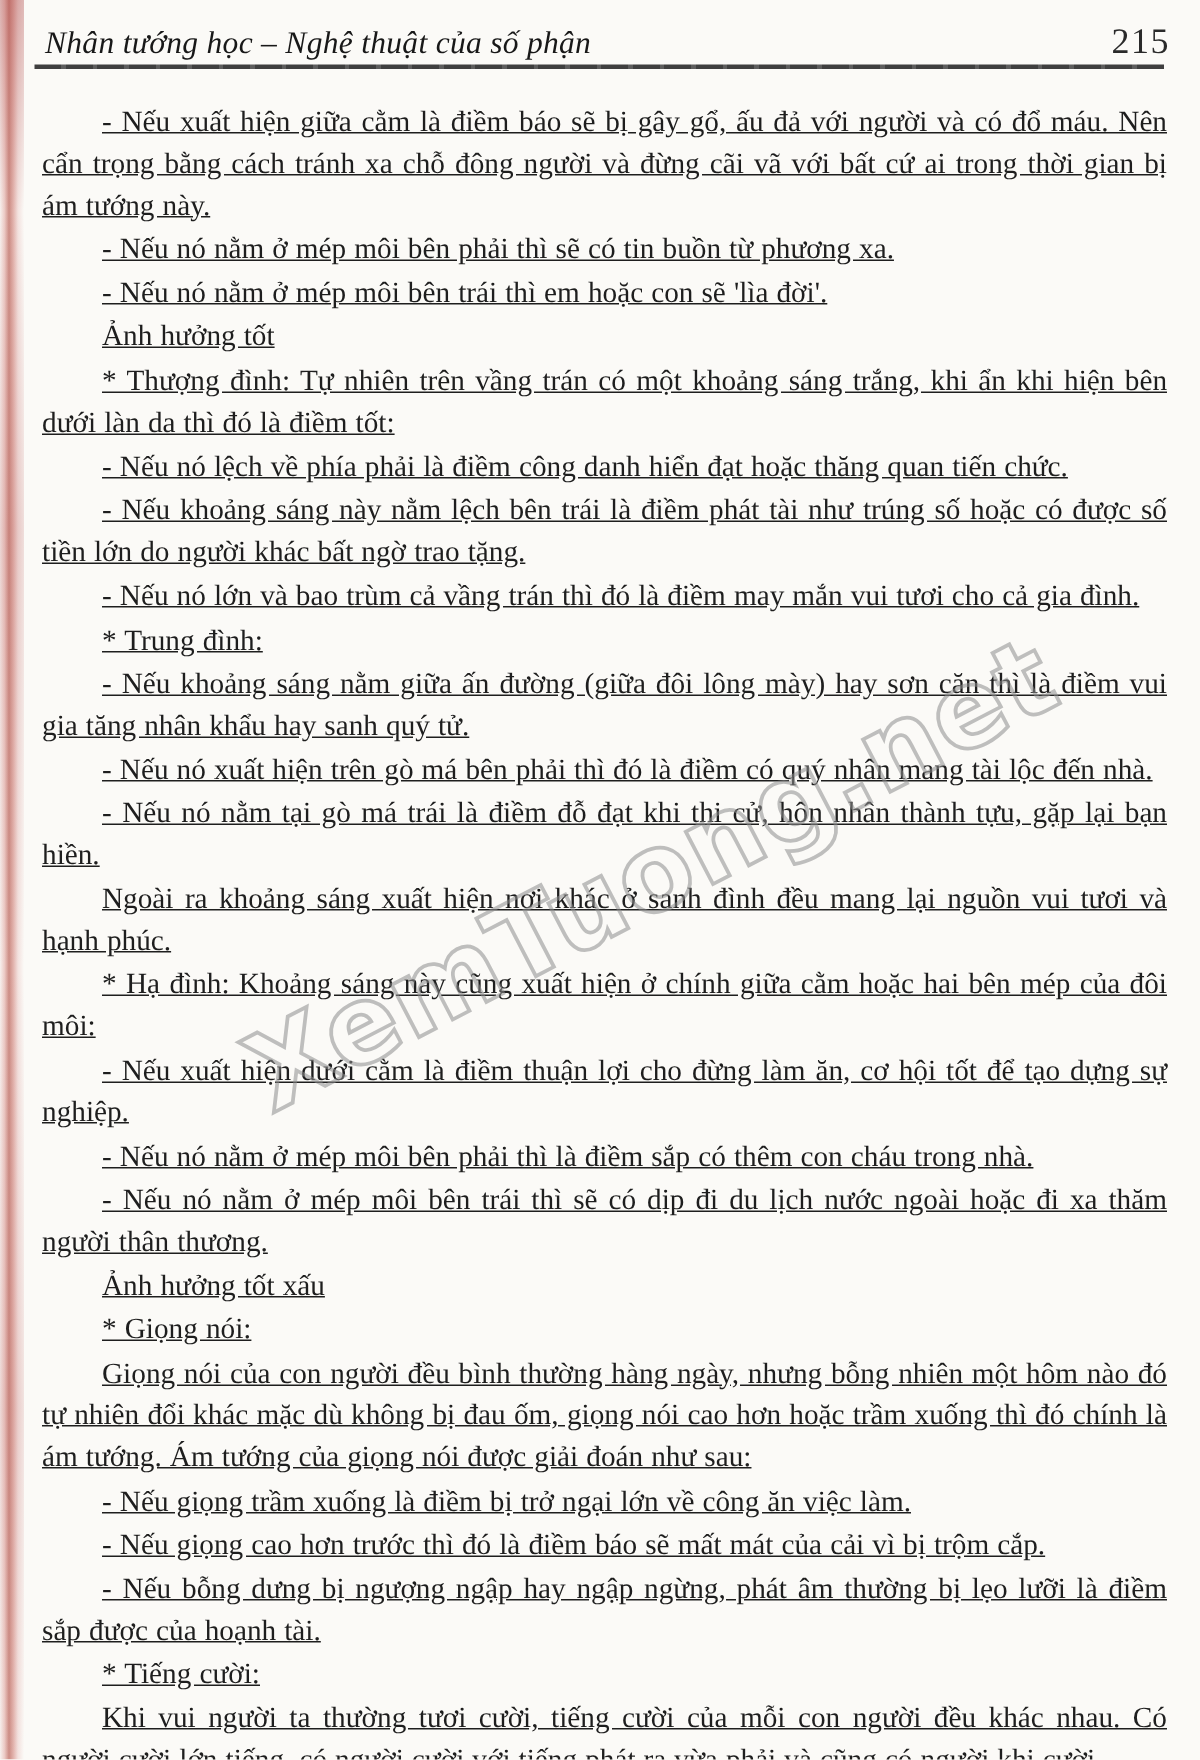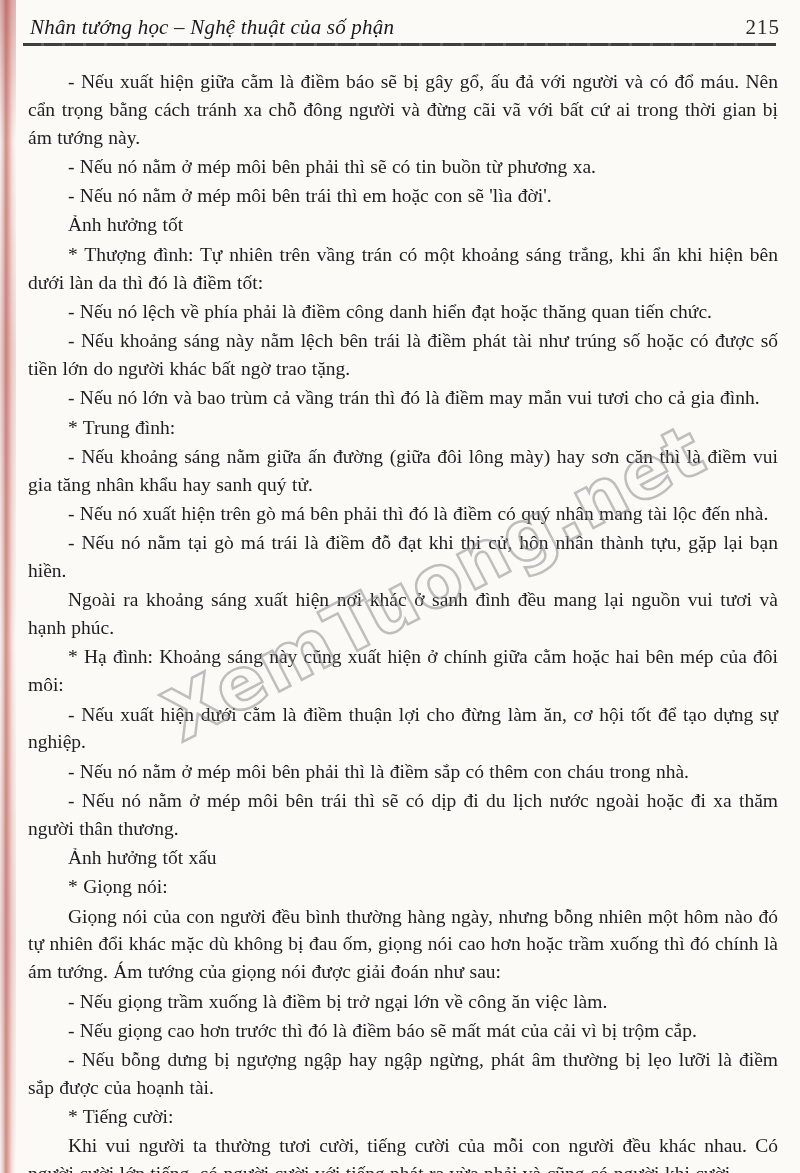--- a/index.html
+++ b/index.html
@@ -41,21 +41,21 @@
     justify-content: space-between;
     align-items: baseline;
   }
   .header-title {
     font-style: italic;
     font-size: 21px;
     letter-spacing: .2px;
     color: #181818;
   }
   .page-number {
-    font-size: 21px;
+    font-size: 24px;
     letter-spacing: 1px;
     color: #2a2a2a;
   }
   .header-rule {
     position: absolute;
     top: 43px; left: 23px; right: 24px;
     height: 2.5px;
     background: repeating-linear-gradient(90deg,
       #3f3f3f 0 18px, #5d5d5d 18px 21px);
   }
@@ -63,20 +63,21 @@
     position: absolute;
     top: 68px; left: 28px; right: 22px;
     font-size: 19.5px;
     line-height: 27.8px;
     text-align: justify;
     word-spacing: .5px;
   }
   main.body-text p {
     margin: 0 0 1.5px 0;
     text-indent: 40px;
+    text-decoration: underline;
   }
   .watermark {
     position: absolute;
     left: 138px; top: 548px;
     width: 564px;
     text-align: center;
     font-family: "DejaVu Sans", sans-serif;
     font-weight: 700;
     font-size: 72px;
     letter-spacing: 1px;

